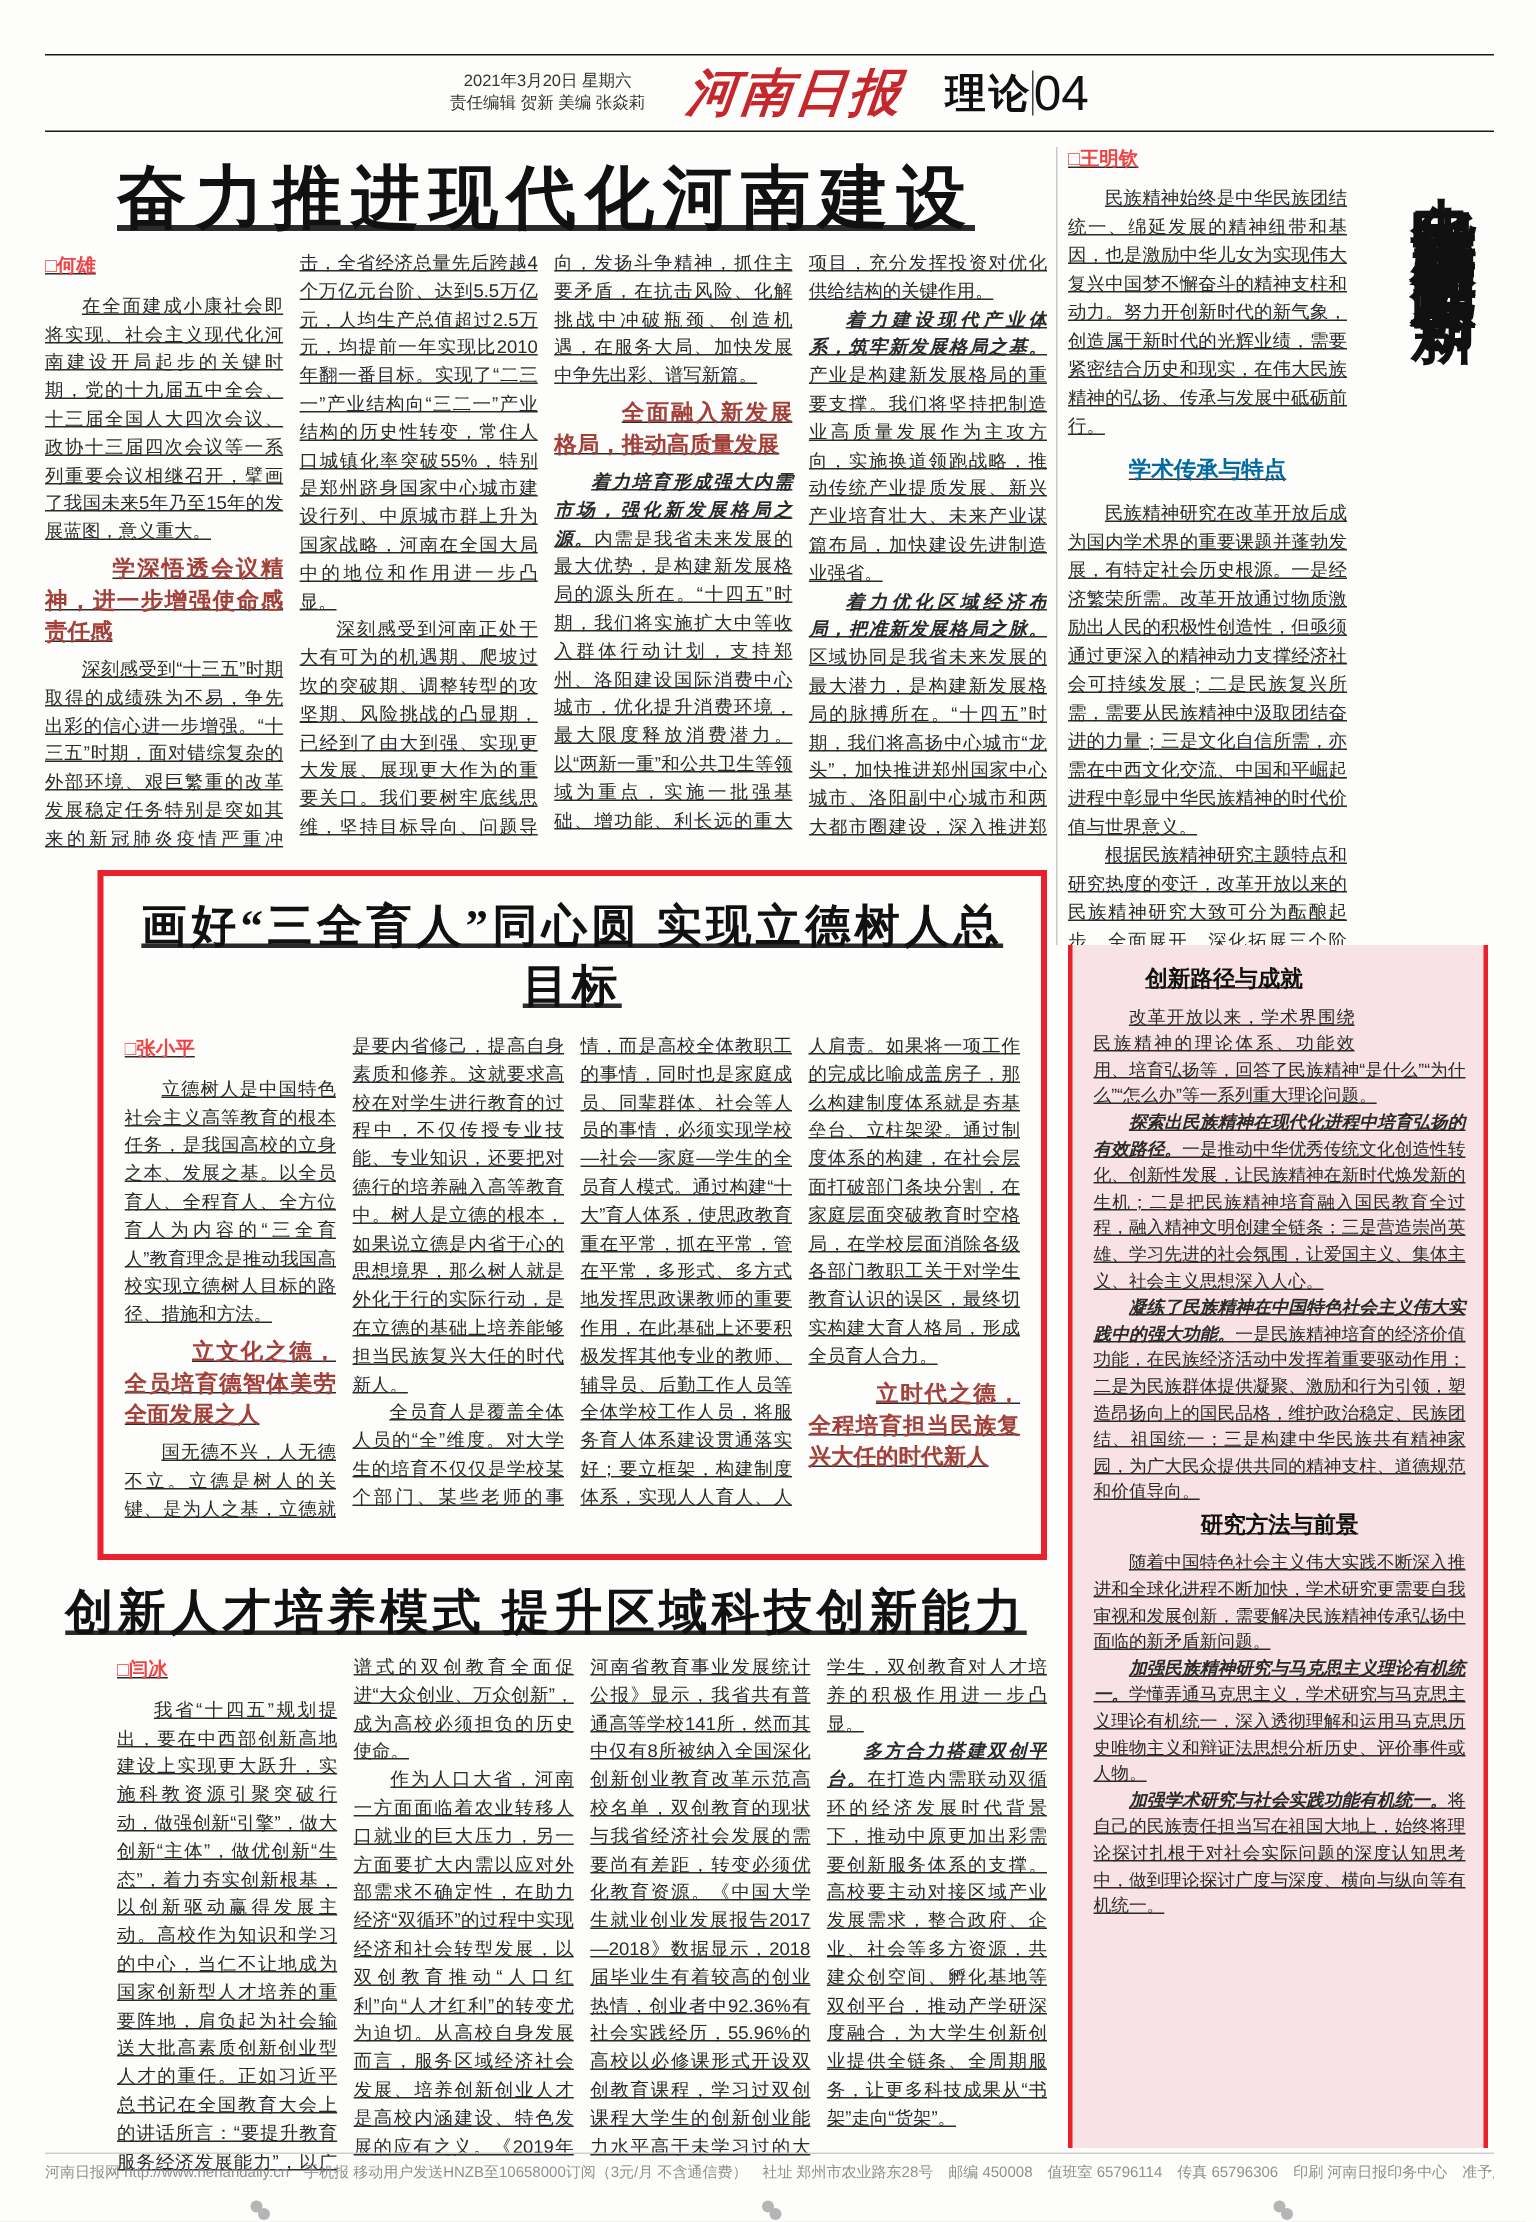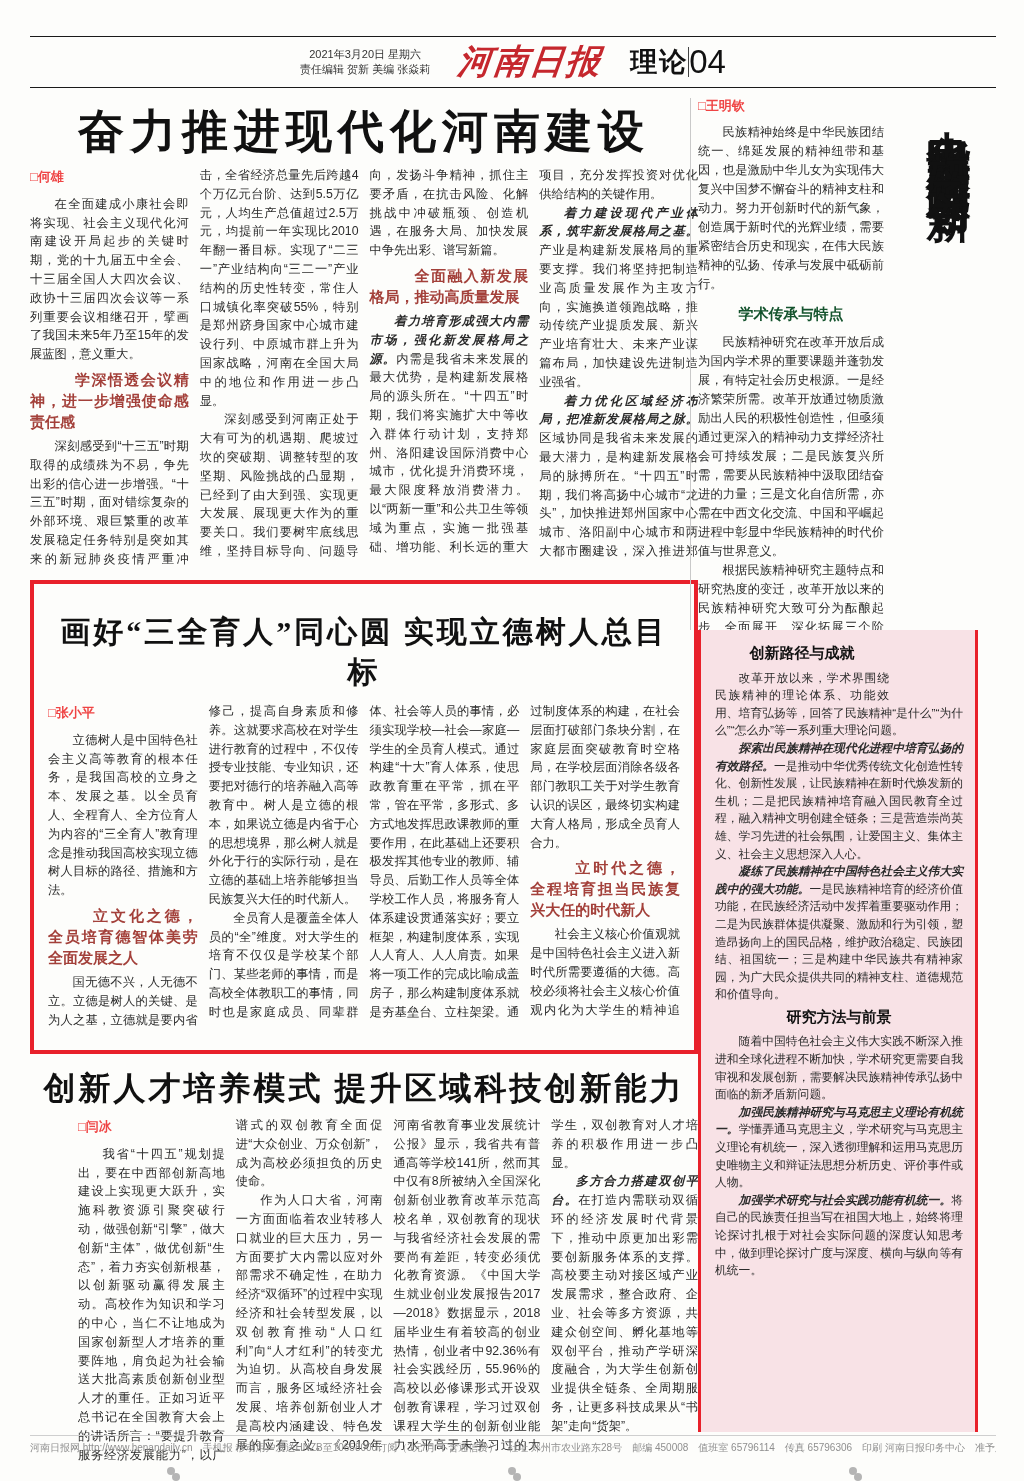--- a/index.html
+++ b/index.html
@@ -10,43 +10,43 @@
   .mast{margin-top:36px;border-top:1.5px solid #1a1a1a;border-bottom:1.5px solid #1a1a1a;
         height:50px;display:flex;align-items:center;justify-content:center;gap:28px;}
   .mast-date{font-size:11px;line-height:15px;color:#333;text-align:center;}
   .mast-name{font-family:"Liberation Serif","DejaVu Serif",serif;font-style:italic;font-weight:bold;
              font-size:34px;color:#c5272d;letter-spacing:2px;transform:skewX(-6deg);}
   .mast-sec{display:flex;align-items:center;gap:0;}
   .mast-sec .sec{font-size:27px;font-weight:bold;color:#111;letter-spacing:2px;}
   .mast-sec .bar{width:1px;height:30px;background:#444;}
   .mast-sec .num{font-size:33px;color:#111;}
   
-  .content{display:flex;margin-top:6px;}
+  .content{display:flex;gap:14px;margin-top:6px;text-decoration:underline;}
   .main{width:668px;flex:0 0 668px;}
   .sidebar{width:280px;flex:0 0 280px;position:relative;}
   .sidebar:before{content:"";position:absolute;left:-8px;top:4px;width:1px;height:532px;background:#c9c9c9;}
   
   h1,h2,h3{margin:0;font-family:"Liberation Serif","DejaVu Serif",serif;}
   .h-main{font-size:46px;line-height:56px;font-weight:900;text-align:center;letter-spacing:6px;margin:10px 0 6px;color:#111;}
   .cols{column-gap:11px;text-align:justify;overflow:hidden;font-size:12.3px;line-height:18.8px;}
   .cols-a{column-count:4;height:406px;}
   .para{margin:0;text-indent:2em;}
   .lead{font-weight:bold;font-style:italic;}
   .byline{margin:2px 0 8px;font-size:13px;font-weight:bold;text-indent:0;color:#ef4444;}
   .subhead{color:#a3403a;font-weight:bold;font-size:15px;line-height:21px;margin:5px 0;text-indent:3em;}
   
-  .redbox{margin-top:8px;border:4px solid #e8212b;padding:20px 14px 12px;background:#fdfdfb;}
+  .redbox{margin-top:8px;border:4px solid #e8212b;padding:6px 14px 12px;background:#fdfdfb;margin-left:35px;}
   .h-box{font-size:30px;line-height:40px;font-weight:900;text-align:center;letter-spacing:3px;margin:8px 0 10px;color:#111;}
   .cols-b{column-count:4;height:336px;}
   
   .h-bot{font-size:32px;line-height:40px;font-weight:900;text-align:center;letter-spacing:3px;margin:14px 0 8px;color:#111;}
   .cols-c{column-count:4;height:356px;margin-left:48px;}
   
   .sb-white{width:186px;height:536px;overflow:hidden;text-align:justify;font-size:12.3px;line-height:19px;}
-  .sb-sub{font-size:15px;font-weight:bold;text-align:center;margin:10px 0;color:#14532d;font-family:"Liberation Sans",sans-serif;}
+  .sb-sub{font-size:15px;font-weight:bold;text-align:center;margin:10px 0;color:#0369a1;font-family:"Liberation Sans",sans-serif;}
   .vtitle{position:absolute;top:2px;right:0;writing-mode:vertical-rl;font-family:"Liberation Serif","DejaVu Serif",serif;
           font-size:44px;font-weight:900;letter-spacing:5px;color:#111;z-index:3;height:706px;}
   .sb-pink{box-sizing:border-box;height:802px;background:#f8e2e6;border-left:3px solid #e8212b;border-right:3px solid #e8212b;
            padding:10px 12px 28px 14px;overflow:hidden;text-align:justify;font-size:11.8px;line-height:17.6px;position:relative;z-index:1;}
   .pink-spacer{float:right;width:74px;height:64px;}
   .pink-sub{font-size:15px;font-weight:bold;text-align:center;margin:4px 0 8px;color:#111;font-family:"Liberation Sans",sans-serif;}
   
   .footer{position:absolute;left:30px;right:28px;bottom:26px;border-top:1px solid #cfcfcf;
           padding-top:5px;font-size:10px;color:#8f8f8f;white-space:nowrap;overflow:hidden;}
   .dots{position:absolute;bottom:6px;left:0;right:0;display:flex;justify-content:space-around;}

